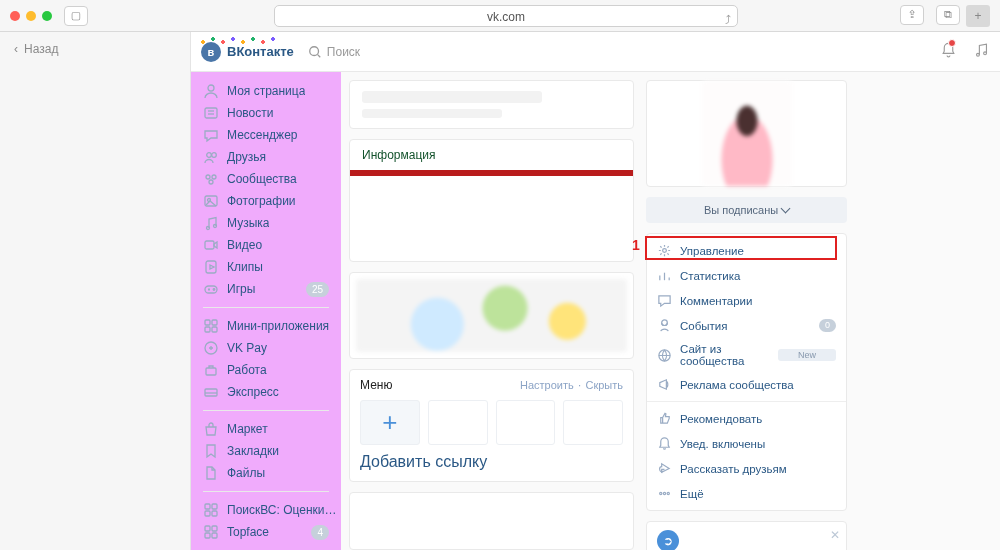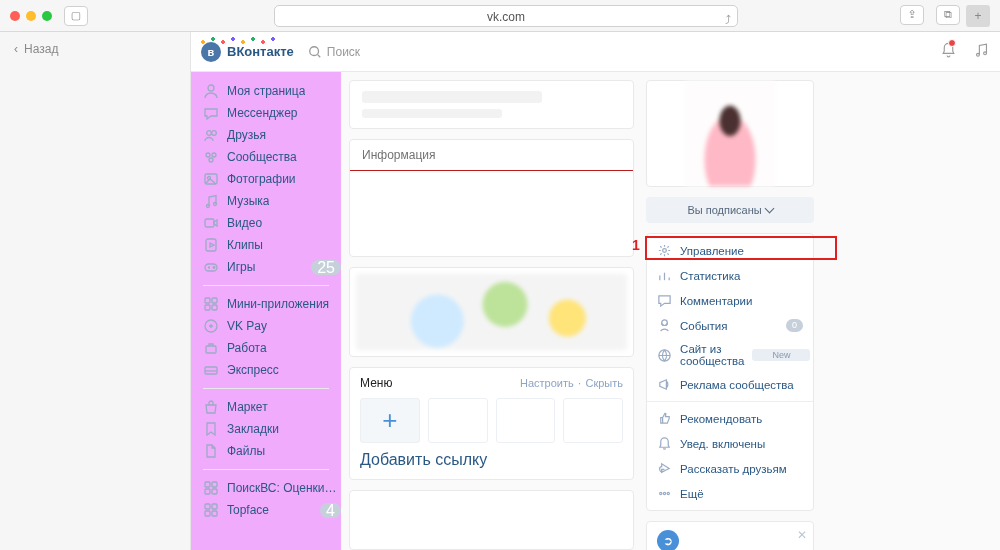--- a/index.html
+++ b/index.html
@@ -34,48 +34,48 @@
   .search-box svg { margin-right:5px; }
   .top-icons { margin-left:auto; display:flex; gap:16px; color:#9a9a9a; position:relative; }
   .bell-badge { position:absolute; top:-3px; left:8px; width:8px; height:8px; background:#e64646; border-radius:50%; border:1.5px solid #fff; }
 
   .vk-body { flex:1; display:flex; overflow:hidden; }
   .leftnav { width:150px; padding:8px 0 8px 12px; background:#f0abfc; font-size:12px; overflow:hidden;text-align:center; }
   .nav-item { display:flex; align-items:center; gap:8px; height:22px; color:#2a5885; cursor:pointer; }
   .nav-item .lbl { white-space:nowrap; overflow:hidden; text-overflow:ellipsis; }
   .nav-item svg, .nav-item .ico { width:16px; height:16px; flex:none; color:#9aacc4; }
   .nav-sep { height:1px; background:#e9e9e9; margin:7px 12px 7px 0; }
-  .badge { margin-left:auto; background:#c6d0db; color:#fff; border-radius:9px; font-size:16px; padding:0 6px; height:15px; line-height:15px; }
+  .badge { margin-left:auto; margin-right:12px; background:#c6d0db; color:#fff; border-radius:9px; font-size:10px; padding:0 6px; height:15px; line-height:15px; }
 
   .center { flex:1; padding:8px 10px 0 8px; display:flex; gap:12px; overflow:auto; background:#fafafa; }
   .main-col { width:285px; display:flex; flex-direction:column; gap:10px; }
   .card { background:#fff; border:1px solid #e9e9e9; border-radius:4px; }
   .redacted { background:#f2f2f2; border-radius:3px; }
   .header-card { padding:10px 12px; }
   .hc-line1 { width:180px; height:12px; margin-bottom:6px; }
   .hc-line2 { width:140px; height:9px; }
-  .info-card .section-title { padding:8px 12px; font-size:12px; color:#737373; border-bottom:1px solid #b91c1c; }
+  .info-card .section-title { padding:8px 12px; font-size:12px; color:#14532d; border-bottom:6px solid #b91c1c; }
   .info-body { height:85px; }
   .img-card { height:90px; padding:6px; }
   .img-inner { width:100%; height:100%; border-radius:3px; background:
     radial-gradient(circle at 55% 40%,#bde39b 22px,transparent 23px),
     radial-gradient(circle at 78% 58%,#ffe47a 18px,transparent 19px),
     radial-gradient(circle at 30% 62%,#cfeaff 26px,transparent 27px),
     #f4f4f4; filter:blur(2px); }
   .menu-card .menu-head { display:flex; align-items:center; padding:8px 10px; font-size:12px; }
   .menu-links { margin-left:auto; color:#8ca4c6; font-size:11px; display:flex; gap:4px; }
   .menu-body { padding:0 10px 10px 10px; }
   .tiles { display:flex; gap:8px; }
   .tile { width:60px; height:45px; border:1px solid #eceff3; border-radius:3px; display:flex; align-items:center; justify-content:center; }
   .add-tile { background:#f4f7fa; }
   .add-plus { color:#4a90d9; font-size:26px; font-weight:300; }
   .add-link-text { margin-top:8px; color:#2a5885; font-size:16px; cursor:pointer; }
   .empty-card { height:60px; }
 
-  .right-col { width:168px; display:flex; flex-direction:column; gap:10px; position:relative; }
+  .right-col { width:201px; display:flex; flex-direction:column; gap:10px; position:relative; }
   .avatar-card { height:130px; display:flex; align-items:center; justify-content:center; }
   .avatar-img { width:90px; height:105px; border-radius:3px; background:
     radial-gradient(ellipse at 50% 38%,#4a3030 10px,transparent 11px),
     radial-gradient(ellipse at 50% 75%,#ffb9c6 25px,transparent 26px),
     #fefcfc; filter:blur(2px);}
   .sub-btn { height:26px; line-height:26px; text-align:center; background:#eef1f5; color:#55677d; font-size:11px; border-radius:4px; cursor:pointer; }
   .mgmt-list { padding:4px 0; position:relative; }
   .mgmt-item { display:flex; align-items:center; gap:8px; padding:5px 10px; color:#2a5885; font-size:11.5px; cursor:pointer; }
   .mgmt-item svg { width:15px; height:15px; color:#9aacc4; flex:none; }
   .mgmt-item .tag { margin-left:auto; font-size:9px; background:#e9eef4; color:#8899ae; border-radius:3px; padding:1px 20px; }
@@ -157,20 +157,28 @@
         <div id="nav-main">
             <div class="nav-item">
               <svg viewBox="0 0 16 16" fill="none" stroke="currentColor" stroke-width="1.3">
                 <circle cx="8" cy="5" r="3"></circle>
                 <path d="M2 15c0-3 3-5 6-5s6 2 6 5"></path>
               </svg>
               <span class="lbl">Моя страница</span>
             </div>
             <div class="nav-item">
               <svg viewBox="0 0 16 16" fill="none" stroke="currentColor" stroke-width="1.3">
+                <rect x="2" y="3" width="12" height="10" rx="1.5"></rect>
+                <line x1="5" y1="6" x2="11" y2="6"></line>
+                <line x1="5" y1="9" x2="11" y2="9"></line>
+              </svg>
+              <span class="lbl">Новости</span>
+            </div>
+            <div class="nav-item">
+              <svg viewBox="0 0 16 16" fill="none" stroke="currentColor" stroke-width="1.3">
                 <path d="M2 4h12v7H8l-4 3v-3H2z"></path>
               </svg>
               <span class="lbl">Мессенджер</span>
             </div>
             <div class="nav-item">
               <svg viewBox="0 0 16 16" fill="none" stroke="currentColor" stroke-width="1.3">
                 <circle cx="6" cy="6" r="2.3"></circle>
                 <circle cx="11" cy="6" r="2.3"></circle>
                 <path d="M2 14c0-2 2-3.5 4-3.5s4 1.5 4 3.5"></path>
               </svg>

